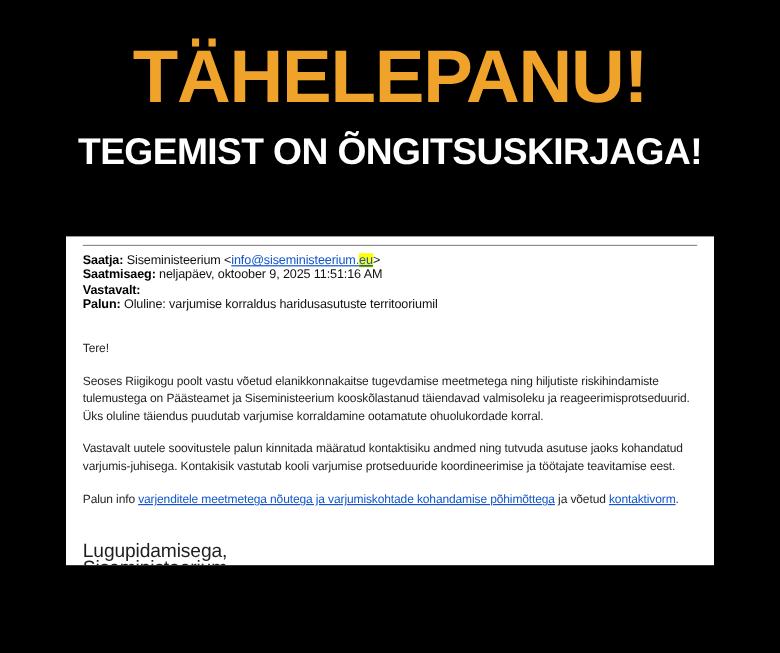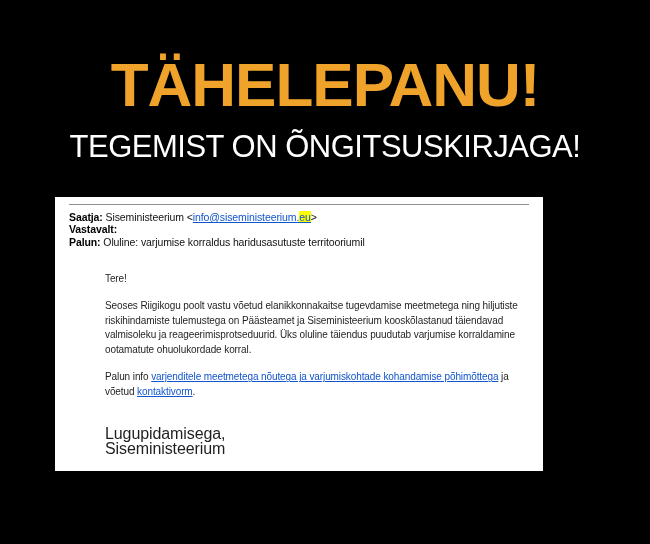--- a/index.html
+++ b/index.html
@@ -7,65 +7,64 @@
     padding: 0;
     background: #000000;
     width: 650px;
     height: 544px;
     overflow: hidden;
     font-family: "Liberation Sans", sans-serif;
   }
   .page { position: relative; width: 650px; height: 544px; background: #000000; }
 
   
-  .banner { text-align: center; padding-top: 52px; }
+  .banner { text-align: center; padding-top: 32px; }
   .banner-title {
     margin: 0;
     color: #F0A32B;
     font-size: 62px;
     font-weight: 700;
     letter-spacing: -1px;
     line-height: 1.05;
   }
   .banner-subtitle {
     margin: 14px 0 0 0;
     color: #FFFFFF;
     font-size: 31px;
-    font-weight: 400;
+    font-weight: 700;
     letter-spacing: -0.5px;
     line-height: 1.05;
   }
 
   
   .email-card {
     position: absolute;
     left: 55px;
     top: 197px;
-    width: 488px;
+    width: 540px;
     height: 274px;
     background: #FFFFFF;
     box-sizing: border-box;
     padding: 6px 14px 0 14px;
     overflow: hidden;
   }
   .rule { border-top: 1px solid #8f8f8f; margin: 1px 0 6px 0; }
 
   .email-header { font-size: 10.5px; line-height: 12.3px; color: #111111; letter-spacing: -0.1px; }
   .hrow b { font-weight: 700; color: #000000; }
 
   .link { color: #1155CC; text-decoration: underline; cursor: pointer; }
   mark.hl { background: #FFFF00; color: #1155CC; text-decoration: underline; padding: 0; }
 
   .email-body {
     margin-top: 24px;
     font-size: 10px;
     line-height: 14.5px;
     letter-spacing: -0.1px;
     color: #1F1F1F;
-    margin-left: 36px;
   }
   .email-body p { margin: 0 0 13px 0; }
   .signature { margin-top: 28px; font-size: 16px; line-height: 14.5px; color: #1F1F1F; }
 </style>
 </head>
 <body>
 
 <div class="page">
 
   <div class="banner">
@@ -73,29 +72,31 @@
     <h2 class="banner-subtitle">TEGEMIST ON ÕNGITSUSKIRJAGA!</h2>
   </div>
 
   <div class="email-card">
 
     <div class="rule"></div>
 
     <div class="email-header">
       <div class="hrow"><b>Saatja:</b><span> Siseministeerium &lt;</span><a class="link"><span>info@siseministeerium.</span><mark class="hl">eu</mark></a><span>&gt;</span></div>
 
+      <div class="hrow"><b>Saatmisaeg:</b><span> neljapäev, oktoober 9, 2025 11:51:16 AM</span></div>
 
       <div class="hrow"><b>Vastavalt:</b><span></span></div>
 
       <div class="hrow"><b>Palun:</b><span> Oluline: varjumise korraldus haridusasutuste territooriumil</span></div>
     </div>
 
     <div class="email-body">
       <p>Tere!</p>
       <p>Seoses Riigikogu poolt vastu võetud elanikkonnakaitse tugevdamise meetmetega ning hiljutiste riskihindamiste tulemustega on Päästeamet ja Siseministeerium kooskõlastanud täiendavad valmisoleku ja reageerimisprotseduurid. Üks oluline täiendus puudutab varjumise korraldamine ootamatute ohuolukordade korral.</p>
+      <p>Vastavalt uutele soovitustele palun kinnitada määratud kontaktisiku andmed ning tutvuda asutuse jaoks kohandatud varjumis-juhisega. Kontakisik vastutab kooli varjumise protseduuride koordineerimise ja töötajate teavitamise eest.</p>
       <p><span>Palun info </span><a class="link">varjenditele meetmetega nõutega ja varjumiskohtade kohandamise põhimõttega</a><span> ja võetud </span><a class="link">kontaktivorm</a><span>.</span></p>
 
       <div class="signature">
         <div>Lugupidamisega,</div>
         <div>Siseministeerium</div>
       </div>
     </div>
 
   </div>
 </div>

